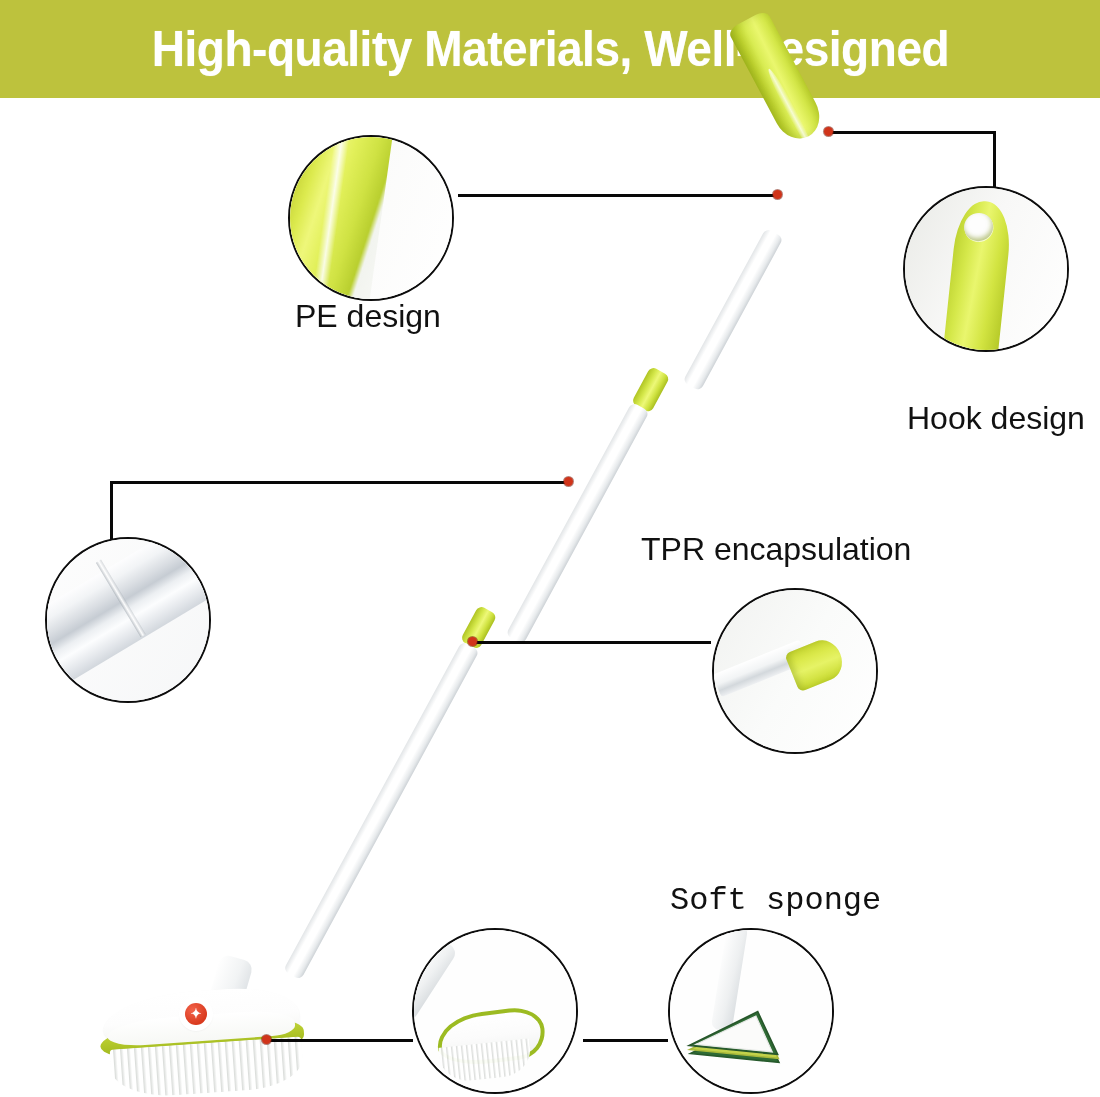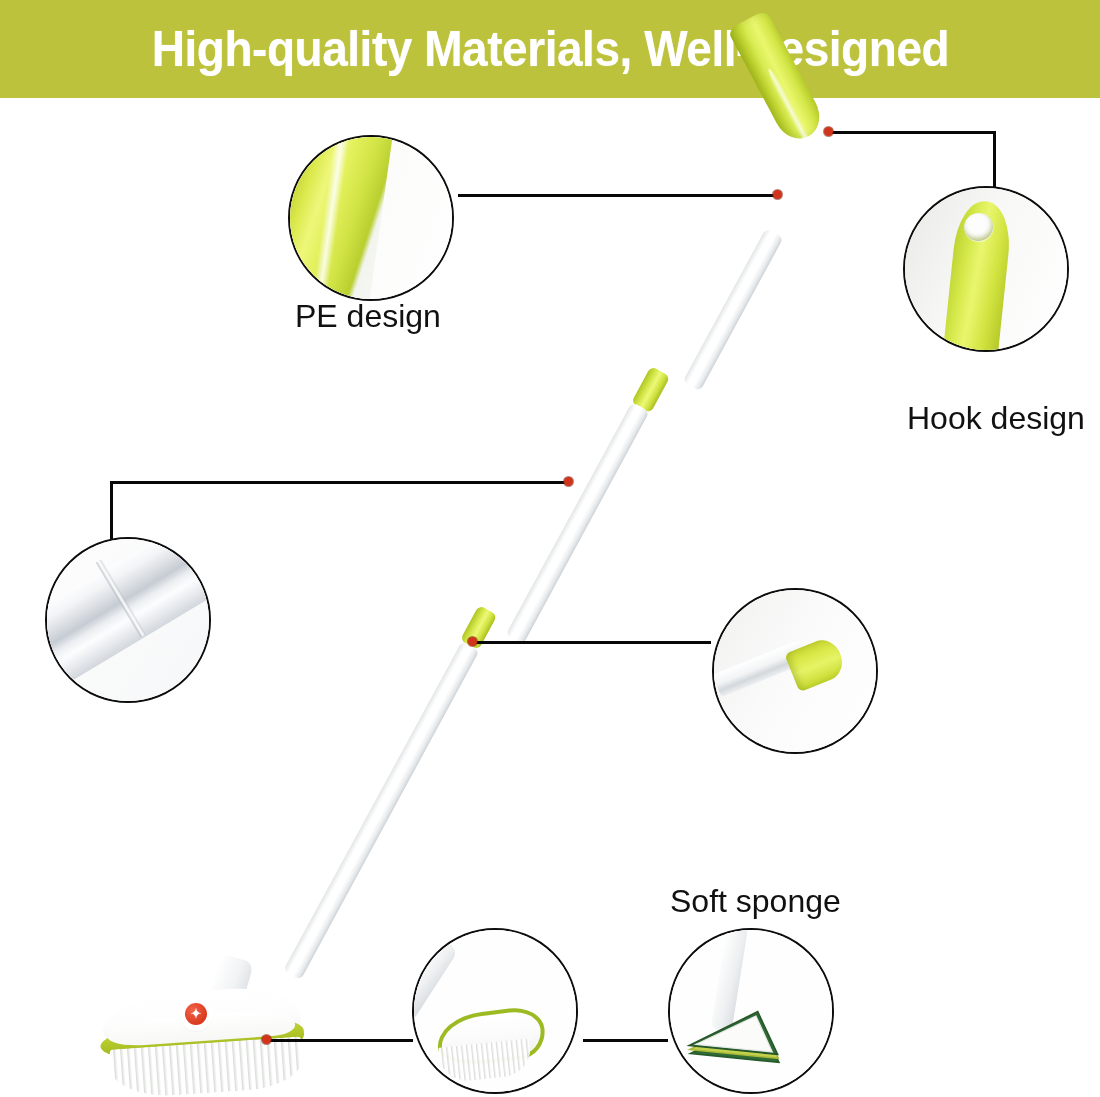--- a/index.html
+++ b/index.html
@@ -324,39 +324,40 @@
   <div class="callout-label" style="left:907px;top:357px;margin-top:45px;">Hook design</div>
 
   <div class="callout-circle" style="left:45px;top:537px;width:162px;height:162px;">
     <div class="zc-inner">
       <div class="alu-bg"></div>
       <div class="alu-tube"></div>
       <div class="alu-seam"></div>
     </div>
   </div>
 
+  <div class="callout-label" style="left:641px;top:533px;">TPR encapsulation</div>
   <div class="callout-circle" style="left:712px;top:588px;width:162px;height:162px;">
     <div class="zc-inner">
       <div class="tpr-bg"></div>
       <div class="tpr-rod"></div>
       <div class="tpr-cap-lip"></div>
       <div class="tpr-cap"></div>
     </div>
   </div>
 
   <div class="callout-circle" style="left:412px;top:928px;width:162px;height:162px;">
     <div class="zc-inner">
       <div class="pp-bg"></div>
       <div class="pp-handle"></div>
       <div class="pp-body"></div>
       <div class="pp-bristles"></div>
     </div>
   </div>
 
-  <div class="callout-label" style="left:670px;top:885px;">Soft sponge</div>
+  <div class="callout-label" style="left:670px;top:885px;font-family:Liberation Mono, monospace;">Soft sponge</div>
   <div class="callout-circle" style="left:668px;top:928px;width:162px;height:162px;">
     <div class="zc-inner">
       <div class="ss-bg"></div>
       <div class="ss-pole"></div>
       <svg class="ss-tri" viewBox="0 0 120 80">
         <path d="M6,34 L96,6 L112,62 Z" fill="#2f6b35" stroke="#275a2c" stroke-width="2" transform="translate(0,10)"></path>
         <path d="M6,34 L96,6 L112,62 Z" fill="#c3d24a" stroke="#a9b93a" stroke-width="2" transform="translate(0,5)"></path>
         <path d="M6,34 L96,6 L112,62 Z" fill="#2f6b35" stroke="#27562b" stroke-width="2"></path>
         <path d="M14,34 L93,11 L106,58 Z" fill="#fbfbfa" stroke="#e7e9e6" stroke-width="1.5"></path>
       </svg>

